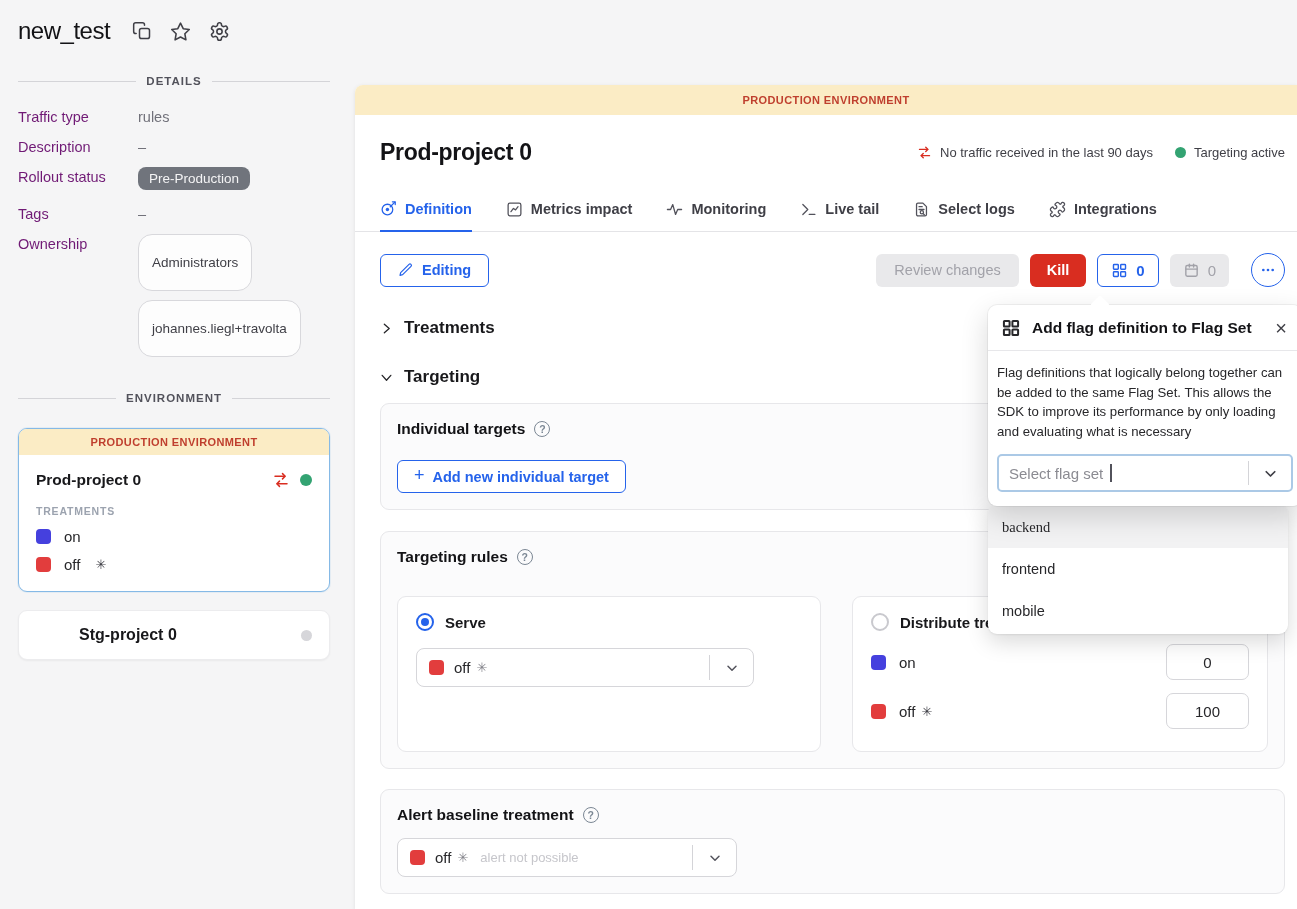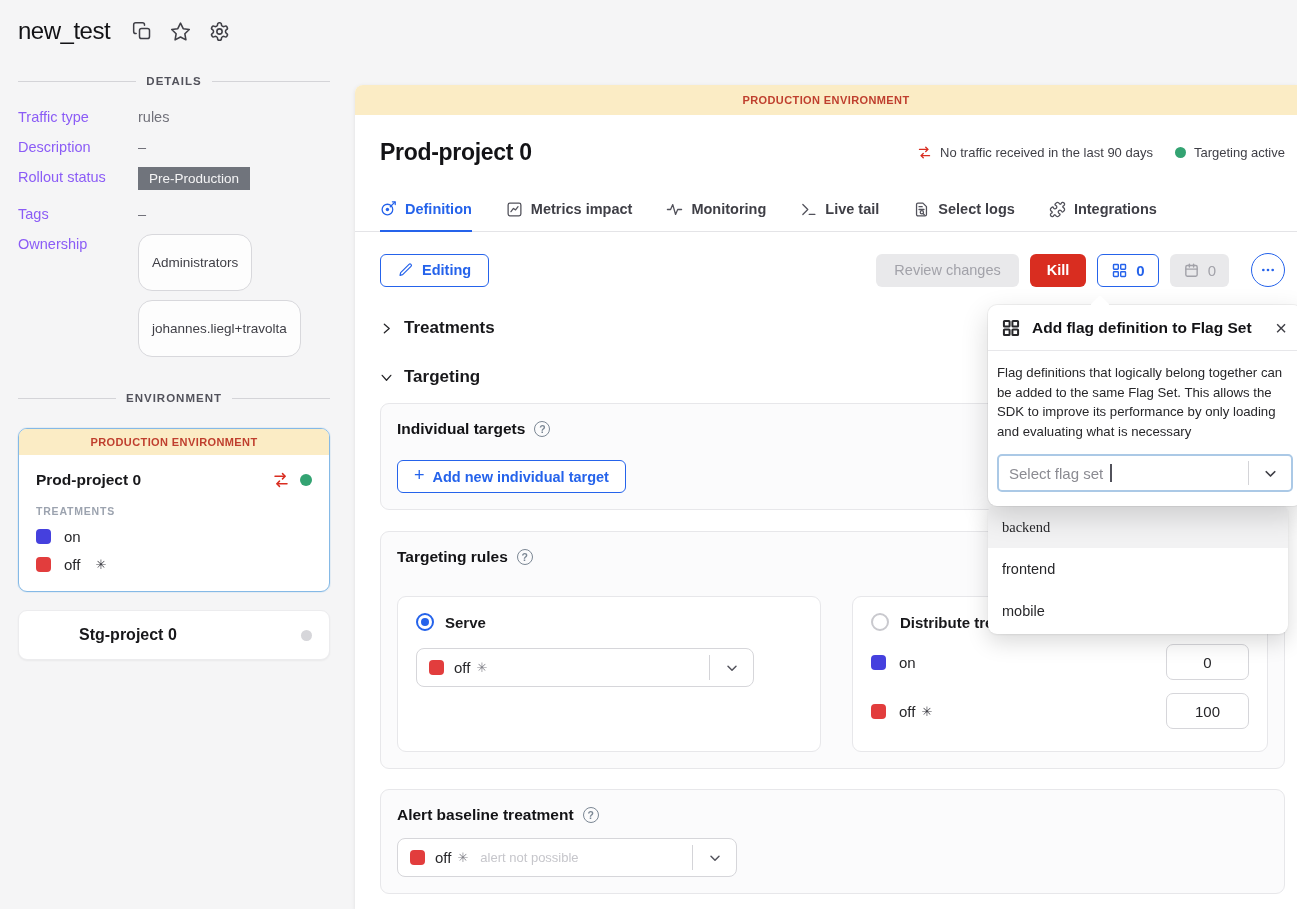--- a/index.html
+++ b/index.html
@@ -15,23 +15,23 @@
   .flag-header { display:flex; align-items:center; gap:18px; padding:17px 0 0 18px; }
   .flag-header h1 { font-size:24px; font-weight:400; letter-spacing:-0.5px; color:#131316; margin-right:4px; }
   .hicon { color:#3f3f46; cursor:pointer; }
 
   .section-divider { display:flex; align-items:center; gap:10px; margin:30px 18px 0; }
   .section-divider .line { flex:1; height:1px; background:#d4d4d8; }
   .section-divider .lbl { font-size:11.5px; font-weight:700; letter-spacing:1px; color:#52525b; }
 
   .details { margin:20px 0 0 18px; }
   .drow { display:flex; align-items:flex-start; margin-bottom:12px; }
-  .drow .dlabel { width:120px; font-size:14.5px; color:#8b5cf6; padding-top:2px; }
+  .drow .dlabel { width:120px; font-size:14.5px; color:#701a75; padding-top:2px; }
   .drow .dvalue { font-size:14.5px; color:#71717a; padding-top:2px; }
-  .badge { display:inline-block; background:#70747c; color:#f4f4f5; font-size:13.5px; padding:4px 11px; border-radius:0; }
+  .badge { display:inline-block; background:#70747c; color:#f4f4f5; font-size:13.5px; padding:4px 11px; border-radius:8px; }
   .pill { display:inline-block; border:1px solid #d8d8dc; background:#fdfdfd; border-radius:14px; padding:20px 13px; font-size:13.5px; color:#3f3f46; margin-bottom:9px; }
 
   .env-card { margin:24px 18px 0; background:#fff; border-radius:9px; overflow:hidden; }
   .env-card.prod { border:1px solid #85b9e6; box-shadow:0 0 0 1px rgba(133,185,230,.15); }
   .env-banner { background:#fbecc5; color:#bf3f2e; font-size:11px; font-weight:700; letter-spacing:.4px; text-align:center; padding:7px 0; }
   .env-body { padding:12px 17px 18px; }
   .env-title-row { display:flex; align-items:center; margin-top:4px; }
   .env-name { font-size:15.5px; font-weight:700; color:#18181b; flex:1; }
   .treatments-label { margin-top:16px; font-size:10.5px; font-weight:600; letter-spacing:.8px; color:#9ca3af; }
   .treat-row { display:flex; align-items:center; gap:13px; margin-top:11px; font-size:15px; color:#27272a; }

